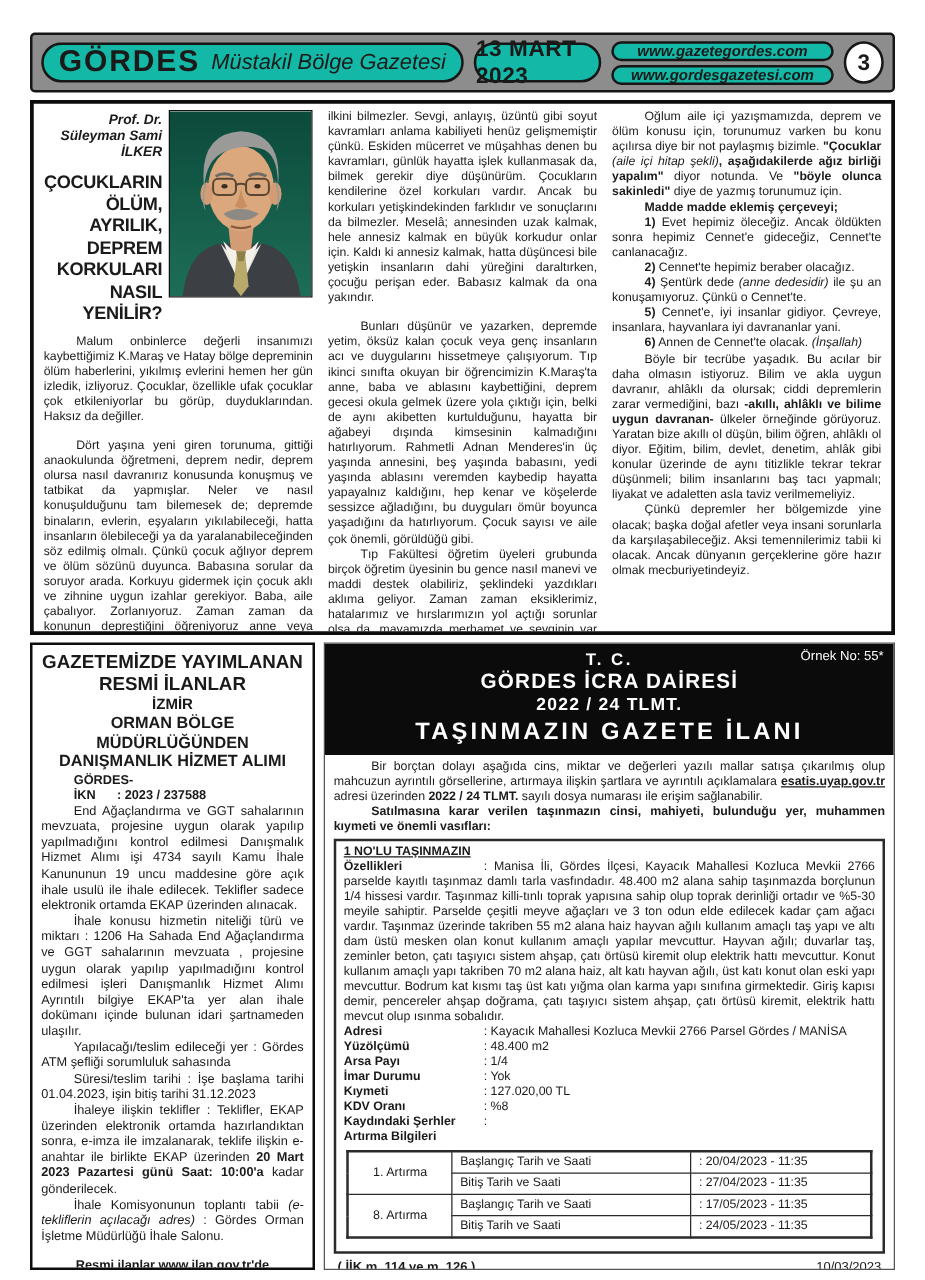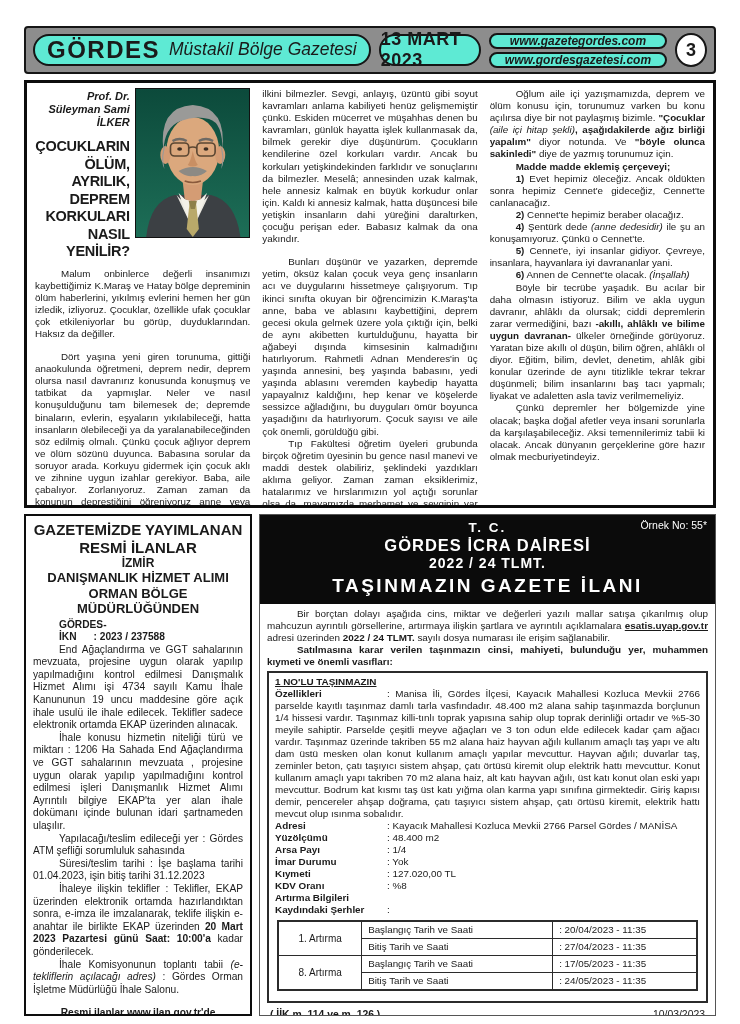--- a/index.html
+++ b/index.html
@@ -10,21 +10,21 @@
     font-family:"Liberation Sans","DejaVu Sans",sans-serif;
   }
   .bold{font-weight:bold}.italic{font-style:italic}.underline{text-decoration:underline}
 
   
   .masthead{
     display:flex;align-items:center;gap:8px;
     background:#8d8d8d;border:2px solid #161616;border-radius:4px;
     padding:5px 7px;height:48px;box-sizing:border-box;
   }
-  .pill{background:#5eead4;border:2px solid #161616;display:flex;align-items:center;justify-content:center;}
+  .pill{background:#14b8a6;border:2px solid #161616;display:flex;align-items:center;justify-content:center;}
   .brand-pill{border-radius:20px;padding:2px 12px;gap:9px;flex:0 0 262px;height:32px;box-sizing:border-box;}
   .brand{font-weight:900;font-size:24px;letter-spacing:1.5px;line-height:1;}
   .tagline{font-style:italic;font-size:17.5px;white-space:nowrap;line-height:1;}
   .date-pill{border-radius:18px;flex:1;height:32px;font-weight:bold;font-size:18px;letter-spacing:.5px;box-sizing:border-box;}
   .site-stack{display:flex;flex-direction:column;gap:3px;flex:0 0 178px;}
   .site-pill{border-radius:12px;height:16px;font-weight:bold;font-style:italic;font-size:12px;box-sizing:border-box;white-space:nowrap;}
   .page-circle{
     background:#fff;border:2px solid #161616;border-radius:50%;
     width:32px;height:34px;display:flex;align-items:center;justify-content:center;
     font-weight:bold;font-size:18px;flex:0 0 32px;box-sizing:border-box;
@@ -188,22 +188,22 @@
         <p class="indent"><span>Böyle bir tecrübe yaşadık. Bu acılar bir daha olmasın istiyoruz. Bilim ve akla uygun davranır, ahlâklı da olursak; ciddi depremlerin zarar vermediğini, bazı </span><span class="bold">-akıllı, ahlâklı ve bilime uygun davranan-</span><span> ülkeler örneğinde görüyoruz. Yaratan bize akıllı ol düşün, bilim öğren, ahlâklı ol diyor. Eğitim, bilim, devlet, denetim, ahlâk gibi konular üzerinde de aynı titizlikle tekrar tekrar düşünmeli; bilim insanlarını baş tacı yapmalı; liyakat ve adaletten asla taviz verilmemeliyiz.</span></p>
         <p class="indent"><span>Çünkü depremler her bölgemizde yine olacak; başka doğal afetler veya insani sorunlarla da karşılaşabileceğiz. Aksi temennilerimiz tabii ki olacak. Ancak dünyanın gerçeklerine göre hazır olmak mecburiyetindeyiz.</span></p>
       </div>
   </div>
 
   <div class="bottom">
 
     <div class="ads-box">
       <div class="ads-title">GAZETEMİZDE YAYIMLANAN RESMİ İLANLAR</div>
       <div class="ads-city">İZMİR</div>
+      <div class="ads-org">ORMAN BÖLGE MÜDÜRLÜĞÜNDEN</div>
       <div class="ads-org">DANIŞMANLIK HİZMET ALIMI</div>
-      <div class="ads-org">ORMAN BÖLGE MÜDÜRLÜĞÜNDEN</div>
       <div class="paras ads-paras">
           <p class="indent"><span class="bold">GÖRDES-</span></p>
           <p class="indent pre"><span class="bold">İKN      : 2023 / 237588</span></p>
           <p class="indent"><span>End Ağaçlandırma ve GGT sahalarının mevzuata, projesine uygun olarak yapılıp yapılmadığını kontrol edilmesi Danışmalık Hizmet Alımı işi 4734 sayılı Kamu İhale Kanununun 19 uncu maddesine göre açık ihale usulü ile ihale edilecek. Teklifler sadece elektronik ortamda EKAP üzerinden alınacak.</span></p>
           <p class="indent"><span>İhale konusu hizmetin niteliği türü ve miktarı : 1206 Ha Sahada End Ağaçlandırma ve GGT sahalarının mevzuata , projesine uygun olarak yapılıp yapılmadığını kontrol edilmesi işleri Danışmanlık Hizmet Alımı Ayrıntılı bilgiye EKAP'ta yer alan ihale dokümanı içinde bulunan idari şartnameden ulaşılır.</span></p>
           <p class="indent"><span>Yapılacağı/teslim edileceği yer : Gördes ATM şefliği sorumluluk sahasında</span></p>
           <p class="indent"><span>Süresi/teslim tarihi : İşe başlama tarihi 01.04.2023, işin bitiş tarihi 31.12.2023</span></p>
           <p class="indent"><span>İhaleye ilişkin teklifler : Teklifler, EKAP üzerinden elektronik ortamda hazırlandıktan sonra, e-imza ile imzalanarak, teklife ilişkin e-anahtar ile birlikte EKAP üzerinden </span><span class="bold">20 Mart 2023 Pazartesi günü Saat: 10:00'a</span><span> kadar gönderilecek.</span></p>
           <p class="indent"><span>İhale Komisyonunun  toplantı tabii </span><span class="italic">(e-tekliflerin açılacağı adres)</span><span> : Gördes Orman İşletme Müdürlüğü İhale Salonu.</span></p>
           <p class="center gap"><span class="bold">Resmi ilanlar www.ilan.gov.tr'de</span></p>
@@ -226,22 +226,22 @@
         <div class="prop-box">
           <div class="paras prop-paras">
               <p><span class="bold underline">1 NO'LU TAŞINMAZIN</span></p>
               <p><span class="bold dlabel">Özellikleri</span><span>: Manisa İli, Gördes İlçesi, Kayacık Mahallesi Kozluca Mevkii 2766 parselde kayıtlı taşınmaz damlı tarla vasfındadır. 48.400 m2 alana sahip taşınmazda borçlunun 1/4 hissesi vardır. Taşınmaz killi-tınlı toprak yapısına sahip olup toprak derinliği ortadır ve %5-30 meyile sahiptir. Parselde çeşitli meyve ağaçları ve 3 ton odun elde edilecek kadar çam ağacı vardır. Taşınmaz üzerinde takriben 55 m2 alana haiz hayvan ağılı kullanım amaçlı taş yapı ve altı dam üstü mesken olan konut kullanım amaçlı yapılar mevcuttur. Hayvan ağılı; duvarlar taş, zeminler beton, çatı taşıyıcı sistem ahşap, çatı örtüsü kiremit olup elektrik hattı mevcuttur. Konut kullanım amaçlı yapı takriben 70 m2 alana haiz, alt katı hayvan ağılı, üst katı konut olan eski yapı mevcuttur. Bodrum kat kısmı taş üst katı yığma olan karma yapı sınıfına girmektedir. Giriş kapısı demir, pencereler ahşap doğrama, çatı taşıyıcı sistem ahşap, çatı örtüsü kiremit, elektrik hattı mevcut olup ısınma sobalıdır.</span></p>
               <p><span class="bold dlabel">Adresi</span><span>: Kayacık Mahallesi Kozluca Mevkii 2766 Parsel Gördes / MANİSA</span></p>
               <p><span class="bold dlabel">Yüzölçümü</span><span>: 48.400 m2</span></p>
               <p><span class="bold dlabel">Arsa Payı</span><span>: 1/4</span></p>
               <p><span class="bold dlabel">İmar Durumu</span><span>: Yok</span></p>
               <p><span class="bold dlabel">Kıymeti</span><span>: 127.020,00 TL</span></p>
               <p><span class="bold dlabel">KDV Oranı</span><span>: %8</span></p>
+              <p><span class="bold dlabel">Kaydındaki Şerhler</span><span>:</span></p>
               <p><span class="bold">Artırma Bilgileri</span></p>
-              <p><span class="bold dlabel">Kaydındaki Şerhler</span><span>:</span></p>
             </div>
           <table class="auction-table">
             <tbody id="auction-tbody">
                 <tr>
                   <td rowspan="2" class="grp">1. Artırma</td>
                   <td class="lbl">Başlangıç Tarih ve Saati</td>
                   <td class="val">: 20/04/2023 - 11:35</td>
                 </tr>
                 <tr>
                   <td class="lbl">Bitiş Tarih ve Saati</td>

